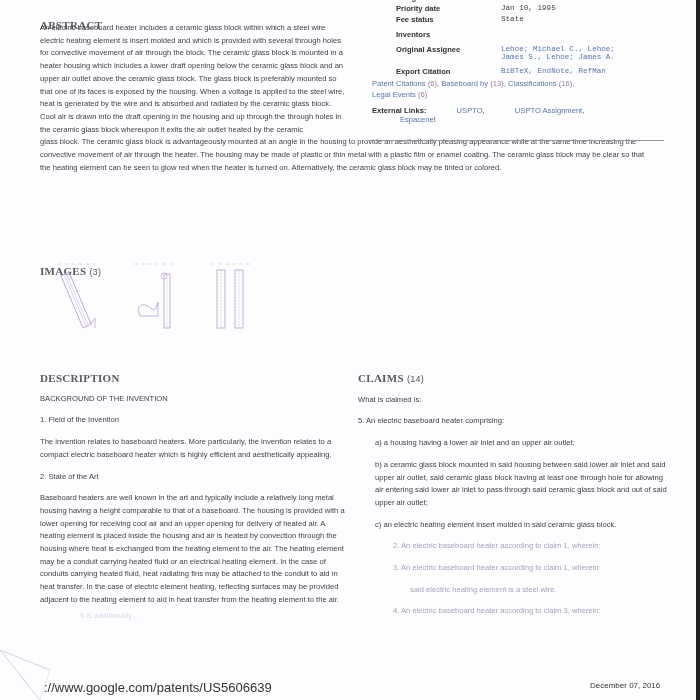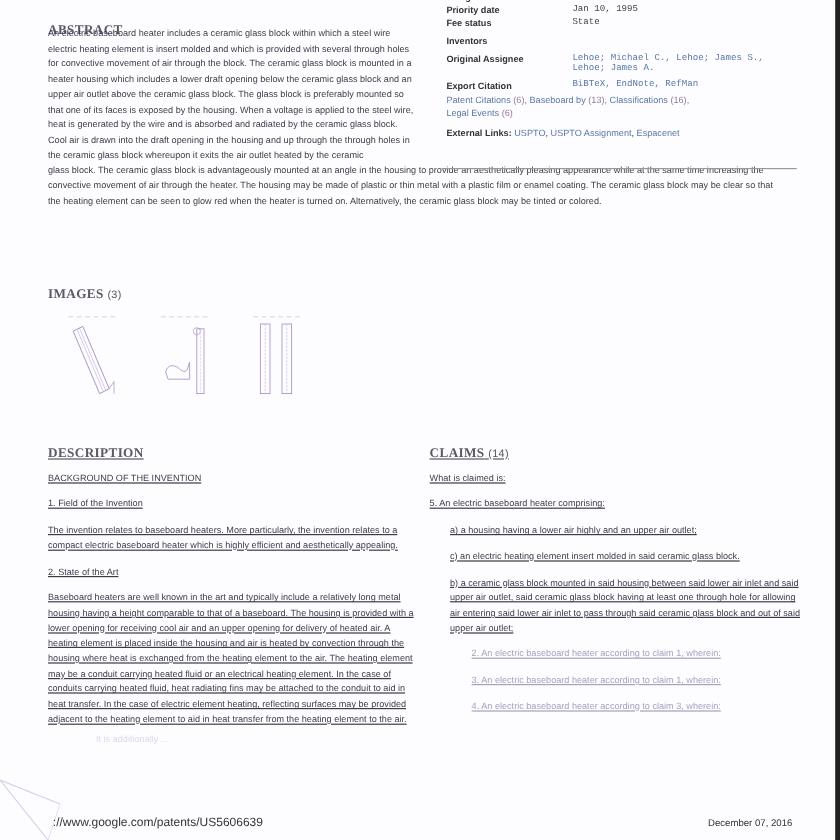--- a/index.html
+++ b/index.html
@@ -19,45 +19,45 @@
     .h-serif .count { font-family: "Liberation Sans", sans-serif; font-weight: normal; font-size: 9px; color: #555; }
     .abstract-title { position: absolute; left: 40px; top: 4px; }
     .abstract-text {
       position: absolute; left: 40px; top: 22px; width: 615px;
       font-size: 7.6px; line-height: 12.7px; color: #3d3d4a;
     }
     .abstract-text .narrow { display: block; width: 305px; }
     .meta {
       position: absolute; left: 372px; top: -7px; width: 270px; font-size: 7.6px;
     }
-    .meta-row { display: flex; margin-bottom: 2px; }
+    .meta-row { display: flex; margin-bottom: 2px; margin-left: 24px; }
     .meta-row .k { width: 105px; font-weight: bold; color: #333; flex-shrink: 0; }
     .meta-row .v { color: #444; font-family: Liberation Mono, monospace; }
     .meta-row .v.link { color: #5b77a6; }
     .meta-gap { height: 4px; }
     .meta-links { color: #5b77a6; line-height: 11px; margin-top: 2px; }
     .meta-links .n { color: #9b7a9b; }
     .meta-ext { margin-top: 6px; }
     .meta-ext b { color: #333; }
-    .meta-ext a { color: #5b77a6; text-decoration: none; }
+    .meta-ext a { color: #5b77a6; text-decoration: none; margin-left: 28px; }
     .meta-hr {
       position: absolute; left: 368px; top: 140px; width: 296px; height: 1px; background: #999;
     }
-    .images-title { position: absolute; left: 40px; top: 224px; }
+    .images-title { position: absolute; left: 40px; top: 250px; }
     .thumbs { position: absolute; left: 55px; top: 262px; display: flex; gap: 32px; }
     .thumb { width: 45px; height: 68px; position: relative; }
     .thumb svg { width: 100%; height: 100%; }
     .desc-col { position: absolute; left: 40px; top: 372px; width: 310px; font-size: 7.6px; line-height: 12.7px; color: #3d3d4a; }
     .claims-col { position: absolute; left: 358px; top: 372px; width: 310px; font-size: 7.6px; line-height: 12.7px; color: #3d3d4a; }
-    .p { margin: 0 0 9px 0; text-decoration: underline; }
+    .p { margin: 0 0 9px 0; }
     .sub { margin-left: 17px; }
     .faded { color: #a8a0bc; }
     .faded.sub2 { margin-left: 52px; }
     .faded.sub1 { margin-left: 35px; }
-    .footer-url { position: absolute; left: 44px; top: 680px; font-size: 10px; color: #333; }
+    .footer-url { position: absolute; left: 44px; top: 680px; font-size: 13px; color: #333; }
     .footer-date { position: absolute; left: 590px; top: 681px; font-size: 8px; color: #333; }
     .corner-deco { position: absolute; left: 0; top: 630px; width: 60px; height: 70px; }
   </style>
 </head>
 <body>
 
 <div class="right-border"></div>
 
 <div class="h-serif abstract-title">ABSTRACT</div>
 <div class="abstract-text">
@@ -156,25 +156,26 @@
   <div class="faded" style="margin-left:40px;color:#dcd8ea">It is additionally ...</div>
 </div>
 
 <div class="claims-col">
   <div class="h-serif p" style="margin-bottom:8px">
     <span>CLAIMS</span>
     <span class="count">(14)</span>
   </div>
   <div class="p">What is claimed is:</div>
   <div class="p">5. An electric baseboard heater comprising:</div>
-  <div class="p sub">a) a housing having a lower air highly and an upper air outlet;</div>
+  <div class="p sub">a) a housing having a lower air inlet and an upper air outlet;</div>
+  <div class="p sub">b) a ceramic glass block mounted in said housing between said lower air inlet and said upper air outlet, said ceramic glass block having at least one through hole for allowing air entering said lower air inlet to pass through said ceramic glass block and out of said upper air outlet;</div>
   <div class="p sub">c) an electric heating element insert molded in said ceramic glass block.</div>
-  <div class="p sub">b) a ceramic glass block mounted in said housing between said lower air inlet and said upper air outlet, said ceramic glass block having at least one through hole for allowing air entering said lower air inlet to pass through said ceramic glass block and out of said upper air outlet;</div>
   <div class="p faded sub1">2. An electric baseboard heater according to claim 1, wherein:</div>
   <div class="p faded sub1">3. An electric baseboard heater according to claim 1, wherein:</div>
+  <div class="p faded sub2">said electric heating element is a steel wire.</div>
   <div class="p faded sub1">4. An electric baseboard heater according to claim 3, wherein:</div>
 </div>
 
 <svg class="corner-deco" viewBox="0 0 60 70">
   <line x1="0" y1="20" x2="50" y2="40" stroke="#d8d0e8" stroke-width="1"></line>
   <line x1="0" y1="20" x2="40" y2="70" stroke="#d8d0e8" stroke-width="1"></line>
   <line x1="50" y1="40" x2="40" y2="70" stroke="#e4dcf0" stroke-width="0.8"></line>
 </svg>
 <div class="footer-url">://www.google.com/patents/US5606639</div>
 <div class="footer-date">December 07, 2016</div>

